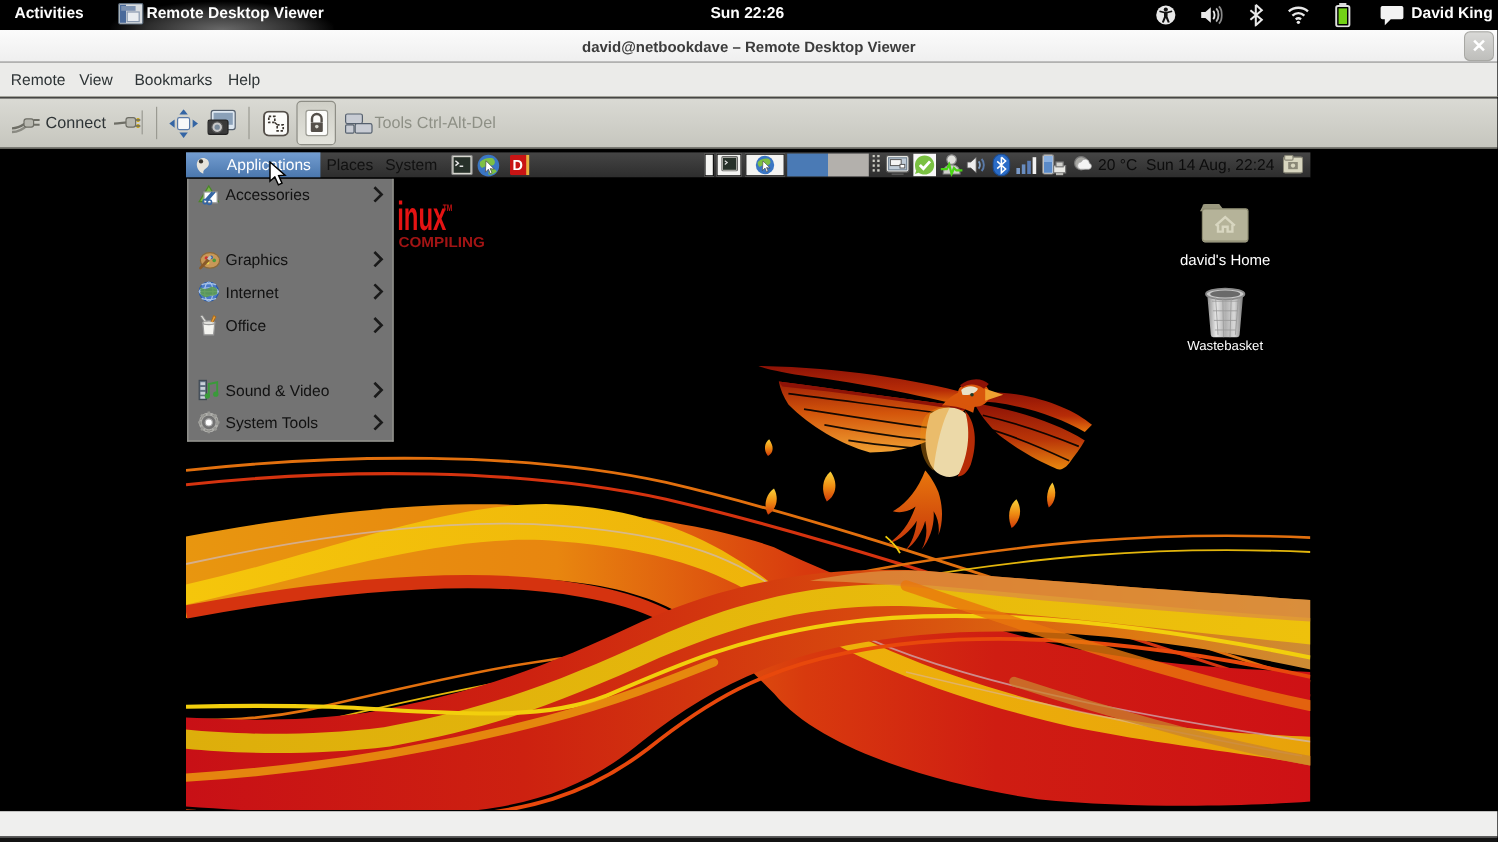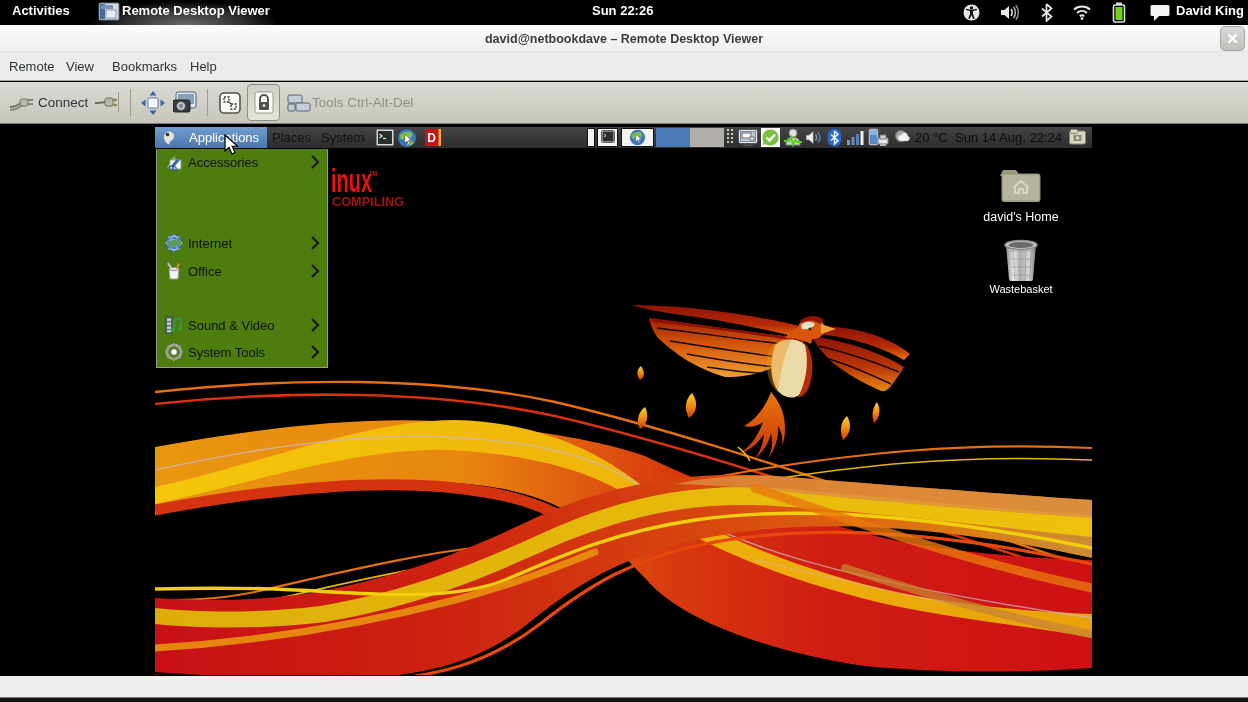--- a/index.html
+++ b/index.html
@@ -35,21 +35,21 @@
   
   #rpanel { left:155px; top:2px; width:937px; height:21px;
     background:linear-gradient(#454545,#2d2d2d); }
   #rdesktop { left:155px; top:23px; width:937px; height:527px; background:#000; }
 
   
   #bottom1 { left:0; top:676px; width:1248px; height:21px; background:#efefee; }
   #bottom2 { left:0; top:697px; width:1248px; height:5px; background:#131313; border-top:1px solid #7a7a7a; }
 
   
-  #appmenu { left:156px; top:149px; width:172px; height:219px; background:#4d7c0f;
+  #appmenu { left:156px; top:149px; width:172px; height:219px; background:#737373;
     border:1px solid #9a9a94; border-top:none; }
   .mi { position:absolute; left:0; width:170px; height:27px; }
   .mi .lbl { position:absolute; left:31px; top:6px; font-size:13px; color:#111; }
   .mi .arrsvg { position:absolute; right:7px; top:6px; }
   .mi .icon { position:absolute; left:7px; top:3px; }
   .mi .arrsvg { position:absolute; right:7px; top:6px; }
 
   .ptxt { position:absolute; top:3px; font-size:13px; color:#0c0c0c; }
 </style>
 </head>
@@ -460,20 +460,35 @@
         <rect x="6" y="8" width="11" height="9" fill="#fff" stroke="#999"></rect>
         <path d="M7,15 L13,8 M9,15 L15,8" stroke="#3465a4" stroke-width="1.6"></path>
         <circle cx="7" cy="16" r="1.8" fill="none" stroke="#3465a4" stroke-width="1.3"></circle>
         <circle cx="10.5" cy="16.5" r="1.8" fill="none" stroke="#3465a4" stroke-width="1.3"></circle>
       </svg>
     <span class="lbl">Accessories</span>
       <svg class="arrsvg" width="10" height="14" viewBox="0 0 10 14">
         <path d="M2,1 L8,7 L2,13" fill="none" stroke="#1a1a1a" stroke-width="2.2"></path>
       </svg>
   </div>
+  <div class="mi" style="top:54px;">
+    <svg class="icon" width="20" height="20" viewBox="0 0 20 20">
+        <ellipse cx="11" cy="11" rx="8" ry="6.5" fill="#c89858" stroke="#8a6838"></ellipse>
+        <circle cx="8" cy="9" r="1.5" fill="#cc3333"></circle>
+        <circle cx="12" cy="8.5" r="1.5" fill="#3465a4"></circle>
+        <circle cx="14.5" cy="11" r="1.5" fill="#4a9a3a"></circle>
+        <circle cx="9" cy="13" r="1.5" fill="#e8d84a"></circle>
+        <path d="M2,17 L9,9 L11,11 L4,18 C3,19 1.5,18.5 2,17 Z" fill="#8a5a2a"></path>
+        <path d="M8.5,9.5 L11,7 L12.5,8.5 L10.5,11 Z" fill="#c0c0c0"></path>
+      </svg>
+    <span class="lbl">Graphics</span>
+      <svg class="arrsvg" width="10" height="14" viewBox="0 0 10 14">
+        <path d="M2,1 L8,7 L2,13" fill="none" stroke="#1a1a1a" stroke-width="2.2"></path>
+      </svg>
+  </div>
   <div class="mi" style="top:81px;">
     <svg class="icon" width="20" height="20" viewBox="0 0 20 20">
         <circle cx="10" cy="10" r="8" fill="#4a7ac8" stroke="#2a5aa8"></circle>
         <ellipse cx="10" cy="10" rx="8" ry="3.2" fill="none" stroke="#a8c4e8" stroke-width="1"></ellipse>
         <ellipse cx="10" cy="10" rx="3.5" ry="8" fill="none" stroke="#a8c4e8" stroke-width="1"></ellipse>
         <line x1="2" y1="10" x2="18" y2="10" stroke="#a8c4e8"></line>
         <path d="M4,4.5 C6,3 14,3 16,4.5" fill="none" stroke="#a8c4e8"></path>
         <path d="M4,15.5 C6,17 14,17 16,15.5" fill="none" stroke="#a8c4e8"></path>
         <path d="M3,6 C5,8 8,8.5 10,7 C13,5 15,6 17,8 L17,12 C14,14 12,13 10,14 C7,15.5 5,14 3,12 Z" fill="#5a9a4a" opacity="0.85"></path>
       </svg>

